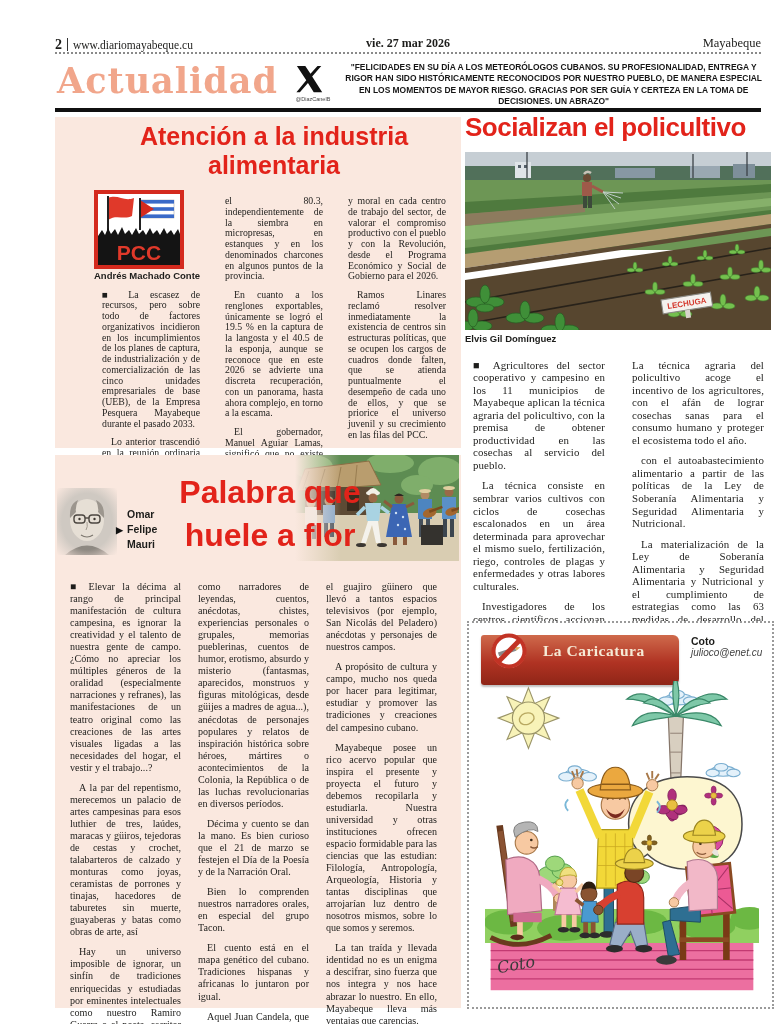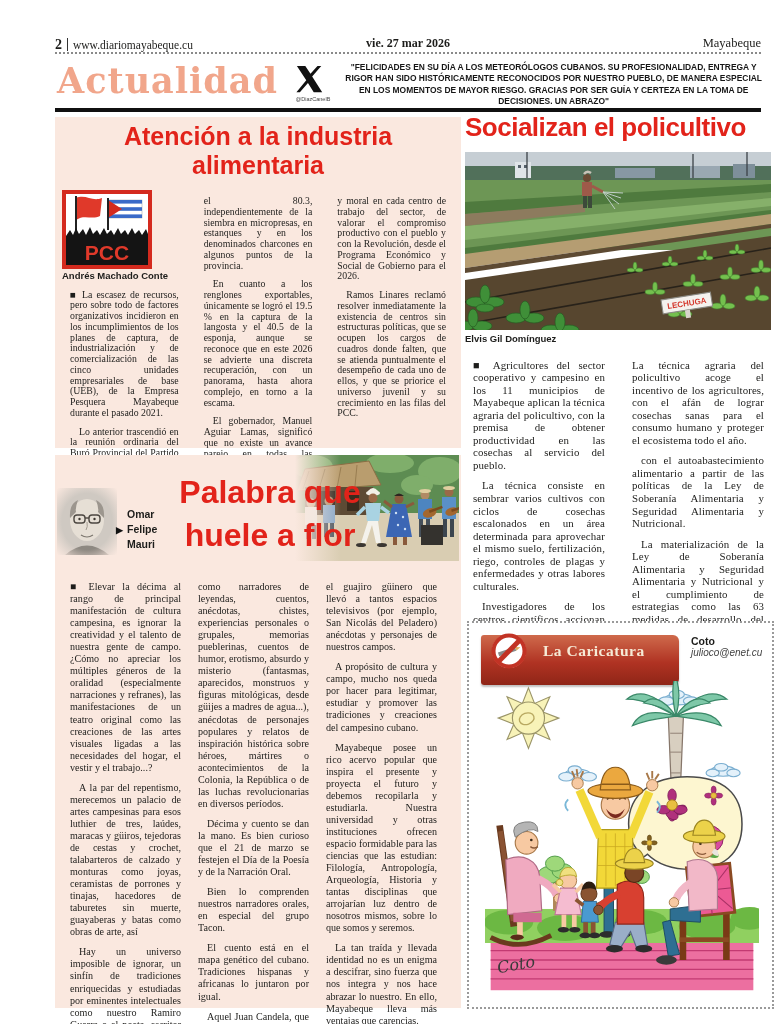--- a/index.html
+++ b/index.html
@@ -36,21 +36,21 @@
 
   
   .art-title{font-family:"Liberation Sans",sans-serif;font-weight:bold;color:var(--headline_red);}
   .byline{font-family:"Liberation Sans",sans-serif;font-weight:bold;font-size:9.5px;line-height:10.5px;}
   .cols{display:flex;}
   .col{text-align:justify;}
   .para{margin:8px;}
   .para + .para{text-indent:9px;}
 
   
-  .art-food{position:absolute;left:55px;top:117px;width:406px;height:331px;background:var(--box_bg);}
+  .art-food{position:absolute;left:55px;top:117px;width:406px;height:331px;background:var(--box_bg);padding-left:32px;}
   .art-food .art-title{width:100%;text-align:center;font-size:25px;margin-top:5px;}
   .art-food .cols{padding:8px 7px 0 7px;gap:9px;}
   .art-food .col{width:127px;font-size:9.8px;line-height:10.75px;}
   .pcc-logo{float:left;width:90px;height:79px;margin:2px 5px 2px 0;}
   .art-food .byline{padding-top:2px;margin-bottom:4px;}
 
   
   .art-poly{position:absolute;left:465px;top:112px;width:311px;}
   .art-poly .art-title{font-size:26px;letter-spacing:-0.5px;}
   .farm-photo{display:block;margin-top:9px;width:306px;height:178px;}
@@ -129,21 +129,21 @@
               <rect x="46" y="24.4" width="34" height="3.6" fill="#3a6ac8"></rect>
               <path d="M46 10 L60 19 L46 28 Z" fill="#d42a1e"></path>
               <line x1="46" y1="8" x2="46" y2="40" stroke="#222" stroke-width="2"></line>
             </g>
           </g>
           <path fill="#141414" d="M4 46 L8 40 L11 45 L14 38 L17 44 L21 39 L24 45 L28 37 L31 44 L35 40 L38 45 L42 38 L45 44 L49 40 L52 45 L56 38 L59 44 L63 40 L66 45 L70 38 L73 44 L77 40 L80 45 L84 39 L86 44 L86 75 L4 75 Z"></path>
           <text x="45" y="70" text-anchor="middle" font-family="Liberation Sans, sans-serif" font-weight="bold" font-size="21" fill="#e0392a">PCC</text>
         </svg>
         <div class="byline">Andrés Machado Conte</div>
         <div>
-            <p class="para">■ La escasez de recursos, pero sobre todo de factores organizativos incidieron en los incumplimientos de los planes de captura, de industrialización y de comercialización de las cinco unidades empresariales de base (UEB), de la Empresa Pesquera Mayabeque durante el pasado 2021.</p>
+            <p class="para">■ La escasez de recursos, pero sobre todo de factores organizativos incidieron en los incumplimientos de los planes de captura, de industrialización y de comercialización de las cinco unidades empresariales de base (UEB), de la Empresa Pesquera Mayabeque durante el pasado 2033.</p>
             <p class="para">Lo anterior trascendió en la reunión ordinaria del Buró Provincial del Partido Comunista de Cuba (PCC), en cuya agenda se incluyó la atención al impulso y al desarrollo de la industria alimentaria, con énfasis en el sector pesquero.</p>
             <p class="para">La acuicultura solo alcanzó el 89.8 % del plan y el alevinaje</p>
           </div>
       </div>
       <div class="col">
           <p class="para">el 80.3, independientemente de la siembra en micropresas, en estanques y en los denominados charcones en algunos puntos de la provincia.</p>
           <p class="para">En cuanto a los renglones exportables, únicamente se logró el 19.5 % en la captura de la langosta y el 40.5 de la esponja, aunque se reconoce que en este 2026 se advierte una discreta recuperación, con un panorama, hasta ahora complejo, en torno a la escama.</p>
           <p class="para">El gobernador, Manuel Aguiar Lamas, significó que no existe un avance parejo en todas las empresas, por lo que se necesita transformar las formas de gestión y de organización en cada una de las entidades.</p>
           <p class="para">El Primer Secretario del Comité Provincial del PCC, Edelso Antonio Ramos Linares, denotó la prioridad de mejorar las condiciones y el ambiente político</p>
         </div>

